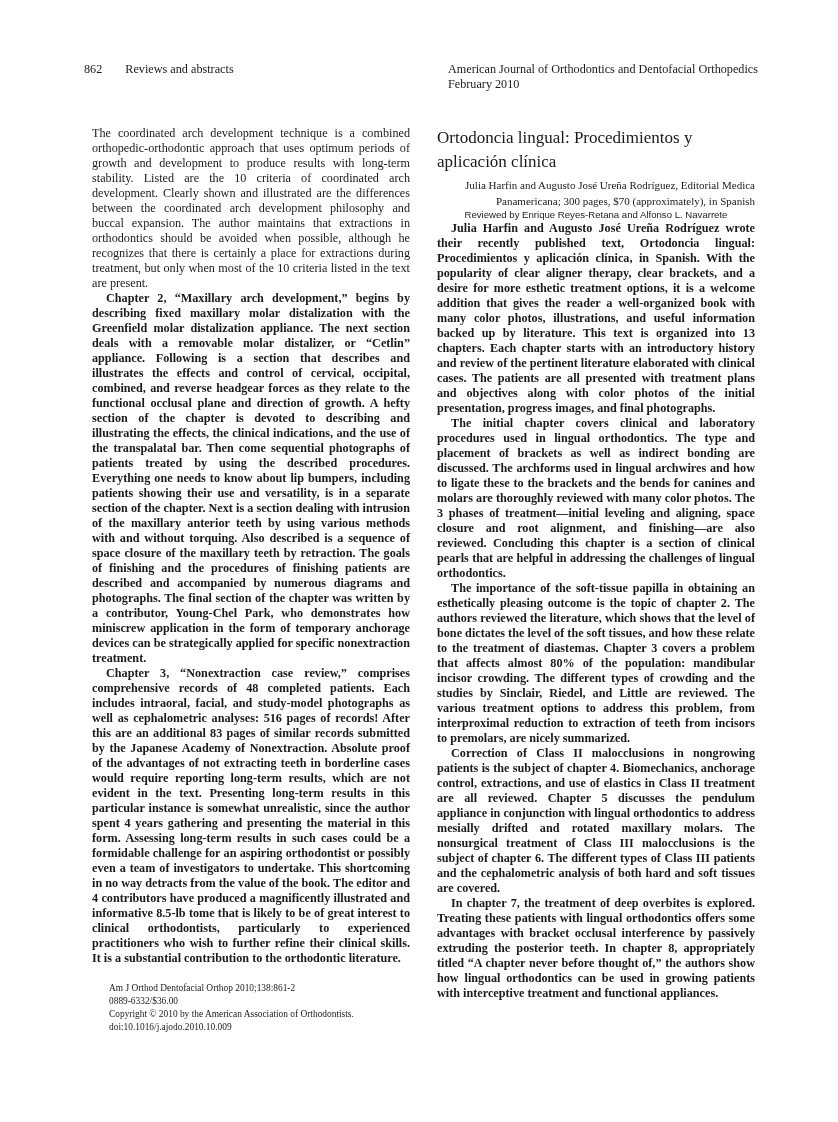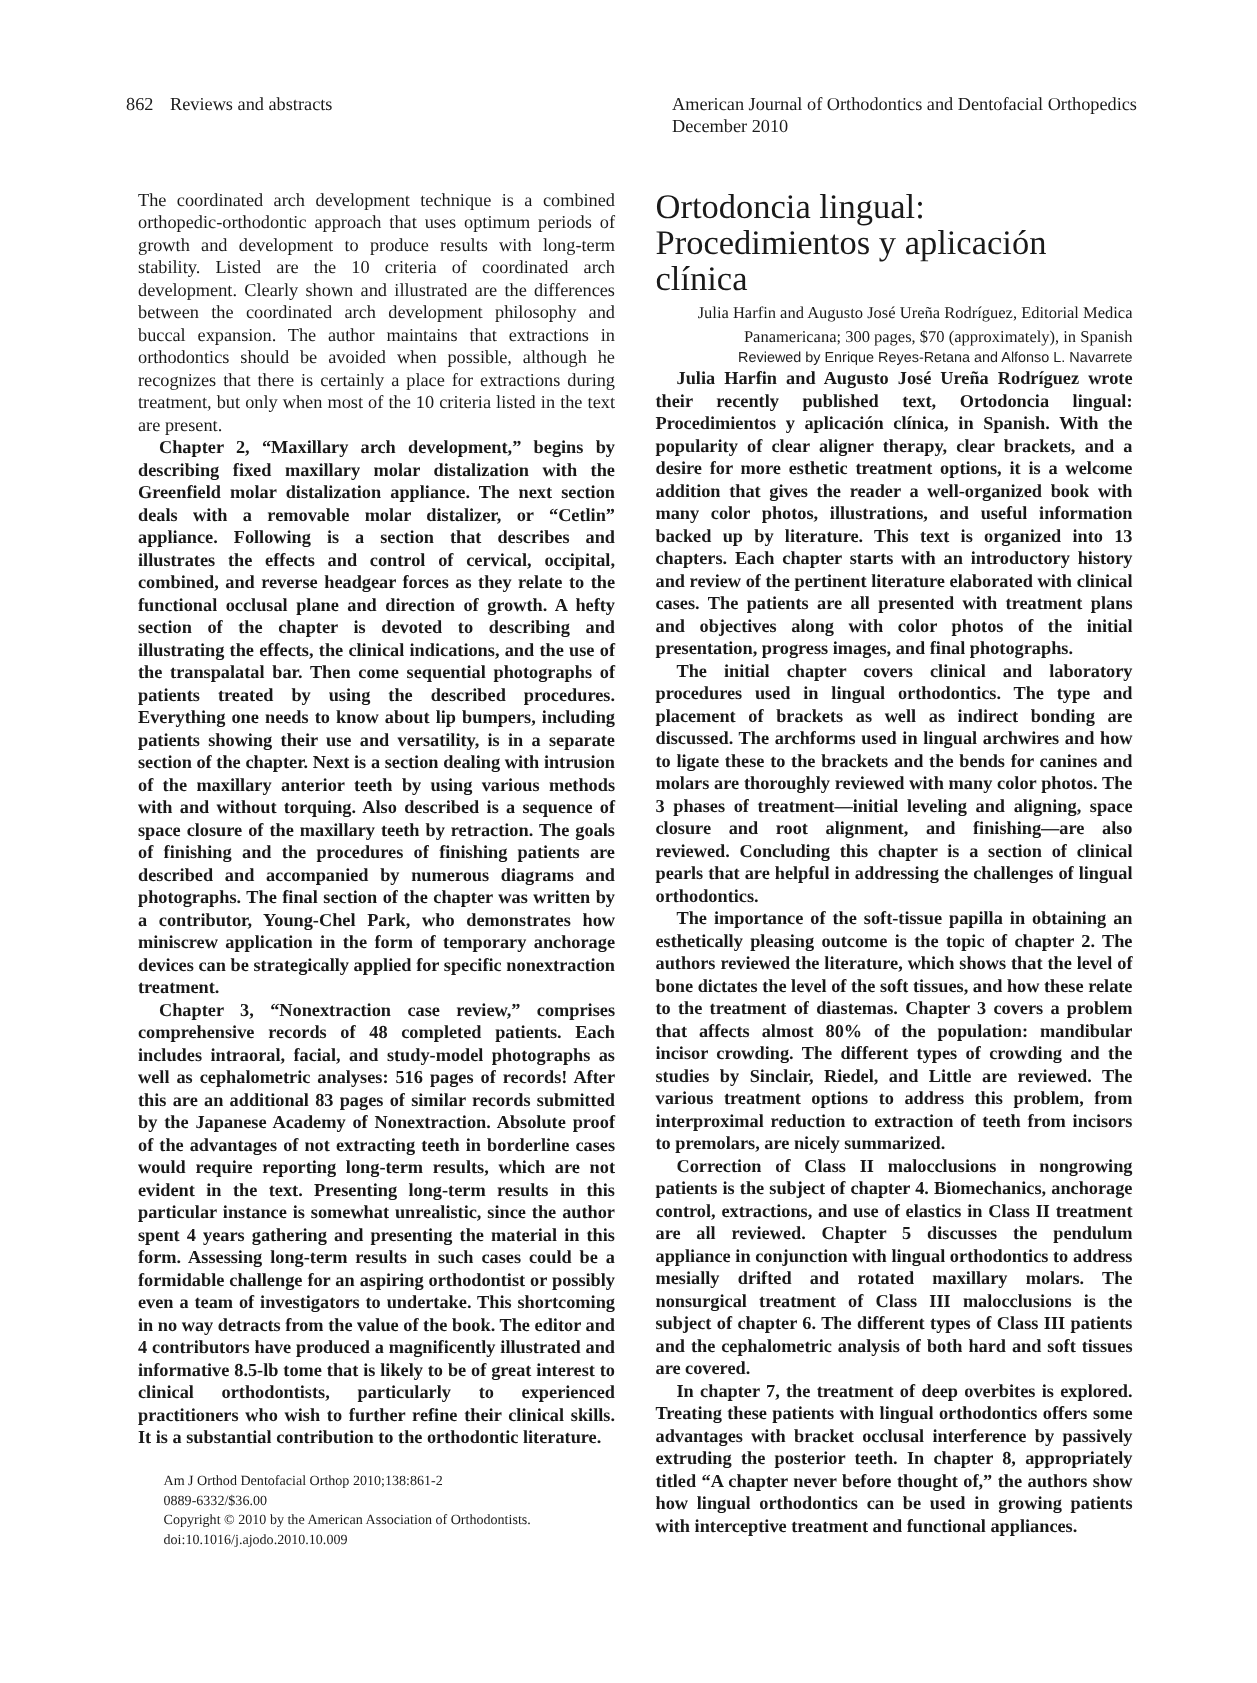--- a/index.html
+++ b/index.html
@@ -1,44 +1,44 @@
 <!DOCTYPE html>
 <html><head>
 <meta charset="utf-8">
 <style>
   html, body { margin: 0; padding: 0; background: #ffffff; }
   body { width: 838px; height: 1122px; position: relative; overflow: hidden;
          font-family: "Liberation Serif", "DejaVu Serif", serif; color: #1a1a1a; }
   .running-head { position: absolute; top: 62px; font-size: 12.2px; line-height: 15px; }
   .rh-left { left: 84px; }
-  .rh-left .pg { margin-right: 8px; }
+  .rh-left .pg { margin-right: 20px; }
   .rh-right { right: 80px; }
   .col { position: absolute; top: 126px; width: 318px; font-size: 12.2px; line-height: 15px;
          text-align: justify; hyphens: manual; }
   .col-left { left: 92px; }
   .col-right { left: 437px; width: 318px; top: 126px; }
   .col p { margin: 0; }
   .col p.indent { text-indent: 14px; font-weight: bold; }
-  .article-title { font-size: 23px; line-height: 24px; margin: 0 0 3px 0; font-weight: normal; text-align: left; }
+  .article-title { font-size: 17px; line-height: 24px; margin: 0 0 3px 0; font-weight: normal; text-align: left; }
   .book-info { font-size: 11px; line-height: 16px; text-align: right; margin: 0; }
   .reviewer { font-family: "Liberation Sans", "DejaVu Sans", sans-serif; font-size: 9.6px; line-height: 12px;
-              margin: 14px 0 16px 0; text-align: right; color: #222; }
+              margin: 14px 0 16px 0; text-align: center; color: #222; }
   .citation { position: absolute; left: 84px; top: 982px; font-size: 9.4px; line-height: 13px; text-align: left; }
   .citation div { white-space: nowrap; margin-left: 25px; }
 </style>
 </head>
 <body>
 
 <div class="running-head rh-left">
   <span class="pg">862</span>
   <span>Reviews and abstracts</span>
 </div>
 <div class="running-head rh-right">
   <div>American Journal of Orthodontics and Dentofacial Orthopedics</div>
-  <div>December 2010</div>
+  <div>February 2010</div>
 </div>
 
 <div class="col col-left">
   <p>The coordinated arch development technique is a combined orthopedic-orthodontic approach that uses optimum periods of growth and development to produce results with long-term stability. Listed are the 10 criteria of coordinated arch development. Clearly shown and illustrated are the differences between the coordinated arch development philosophy and buccal expansion. The author maintains that extractions in orthodontics should be avoided when possible, although he recognizes that there is certainly a place for extractions during treatment, but only when most of the 10 criteria listed in the text are present.</p>
   <p class="indent">Chapter 2, “Maxillary arch development,” begins by describing fixed maxillary molar distalization with the Greenfield molar distalization appliance. The next section deals with a removable molar distalizer, or “Cetlin” appliance. Following is a section that describes and illustrates the effects and control of cervical, occipital, combined, and reverse headgear forces as they relate to the functional occlusal plane and direction of growth. A hefty section of the chapter is devoted to describing and illustrating the effects, the clinical indications, and the use of the transpalatal bar. Then come sequential photographs of patients treated by using the described procedures. Everything one needs to know about lip bumpers, including patients showing their use and versatility, is in a separate section of the chapter. Next is a section dealing with intrusion of the maxillary anterior teeth by using various methods with and without torquing. Also described is a sequence of space closure of the maxillary teeth by retraction. The goals of finishing and the procedures of finishing patients are described and accompanied by numerous diagrams and photographs. The final section of the chapter was written by a contributor, Young-Chel Park, who demonstrates how miniscrew application in the form of temporary anchorage devices can be strategically applied for specific nonextraction treatment.</p>
   <p class="indent">Chapter 3, “Nonextraction case review,” comprises comprehensive records of 48 completed patients. Each includes intraoral, facial, and study-model photographs as well as cephalometric analyses: 516 pages of records! After this are an additional 83 pages of similar records submitted by the Japanese Academy of Nonextraction. Absolute proof of the advantages of not extracting teeth in borderline cases would require reporting long-term results, which are not evident in the text. Presenting long-term results in this particular instance is somewhat unrealistic, since the author spent 4 years gathering and presenting the material in this form. Assessing long-term results in such cases could be a formidable challenge for an aspiring orthodontist or possibly even a team of investigators to undertake. This shortcoming in no way detracts from the value of the book. The editor and 4 contributors have produced a magnificently illustrated and informative 8.5-lb tome that is likely to be of great interest to clinical orthodontists, particularly to experienced practitioners who wish to further refine their clinical skills. It is a substantial contribution to the orthodontic literature.</p>
 </div>
 
 <div class="citation">
   <div>Am J Orthod Dentofacial Orthop 2010;138:861-2</div>

